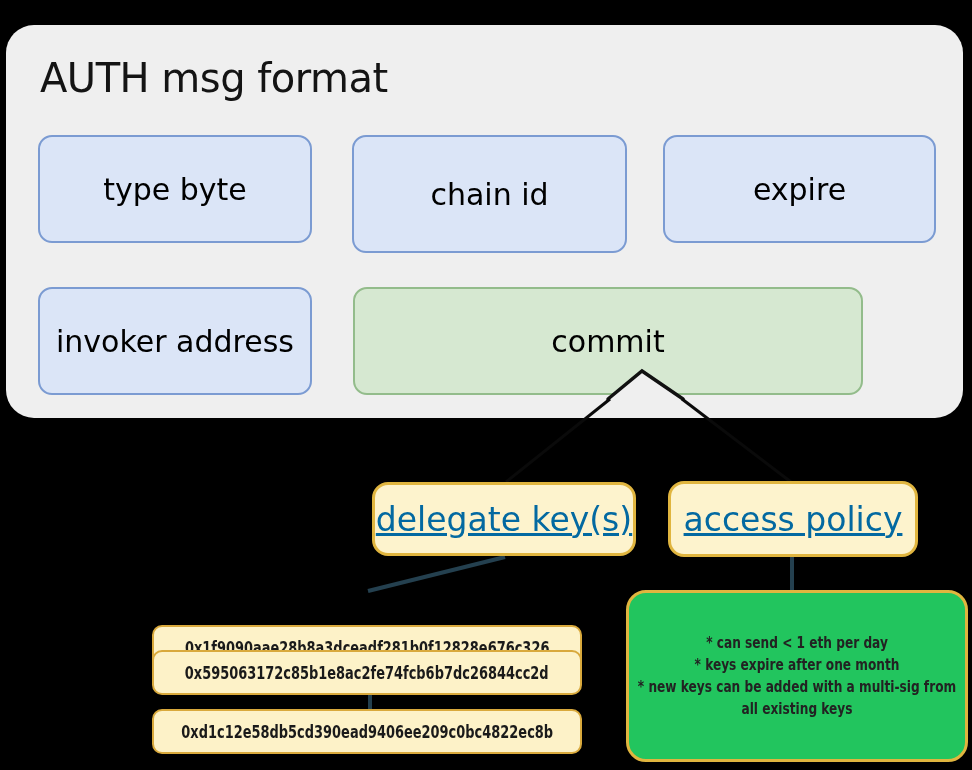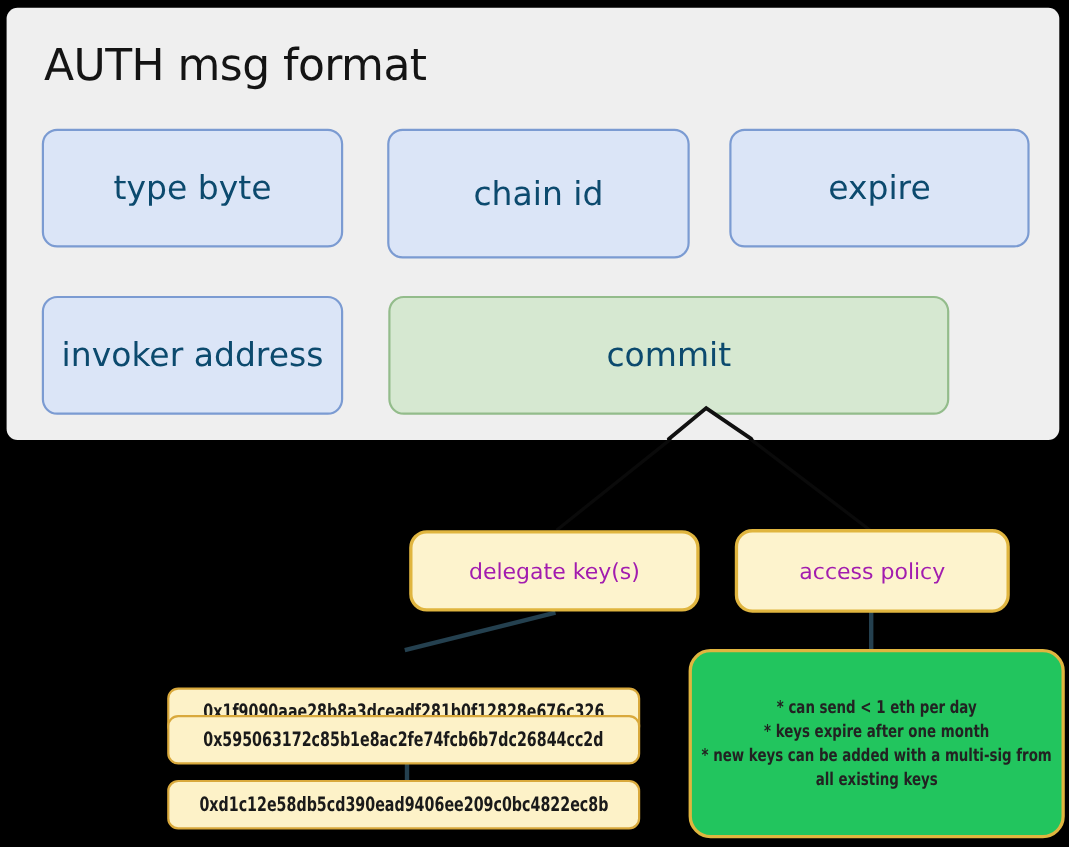--- a/index.html
+++ b/index.html
@@ -1,44 +1,44 @@
 <!DOCTYPE html>
 <html><head>
 <meta charset="utf-8">
 <style>
   html,body{margin:0;padding:0;background:#000;}
   .canvas{
     position:relative;width:972px;height:770px;background:#000;overflow:hidden;
     font-family:"DejaVu Sans",sans-serif;color:#111;
   }
   .panel{
-    position:absolute;left:6px;top:7px;width:957px;height:393px;
-    background:#efefef;border-radius:10px;
+    position:absolute;left:6px;top:25px;width:957px;height:393px;
+    background:#efefef;border-radius:28px;
   }
   .title{
     position:absolute;left:34px;top:30px;font-size:40px;letter-spacing:-0.5px;color:#141414;
   }
   .field{
     position:absolute;display:flex;align-items:center;justify-content:center;
     background:#dbe5f7;border:2px solid #7b9bd2;border-radius:14px;
-    font-size:30px;color:#0c4a6e;box-sizing:border-box;
+    font-size:30px;color:#000000;box-sizing:border-box;
   }
   .f-typebyte{left:32px;top:110px;width:274px;height:108px;}
   .f-chainid{left:346px;top:110px;width:275px;height:118px;justify-content:center;}
   .f-nonce{left:657px;top:110px;width:273px;height:108px;}
   .f-invoker{left:32px;top:262px;width:274px;height:108px;}
   .f-commit{
     left:347px;top:262px;width:510px;height:108px;
     background:#d6e8d1;border-color:#93bc8b;
   }
   .lines{position:absolute;left:0;top:0;width:972px;height:770px;pointer-events:none;}
   .node{
     position:absolute;display:flex;align-items:center;justify-content:center;
     background:#fdf3cd;border:3px solid #e0b53f;border-radius:16px;
-    font-size:20px;color:#a21caf;box-sizing:border-box;
+    font-size:33px;color:#0369a1;box-sizing:border-box;text-decoration:underline;
   }
   .n-delegate{left:372px;top:482px;width:264px;height:74px;}
   .n-access{left:668px;top:481px;width:250px;height:76px;}
   .hexbox{
     position:absolute;left:152px;width:430px;height:45px;
     display:flex;align-items:center;justify-content:center;
     background:#fdf2c8;border:2.5px solid #d9a93c;border-radius:10px;
     box-sizing:border-box;overflow:visible;
   }
   .hb-0{top:592px;margin-top:33px;}

